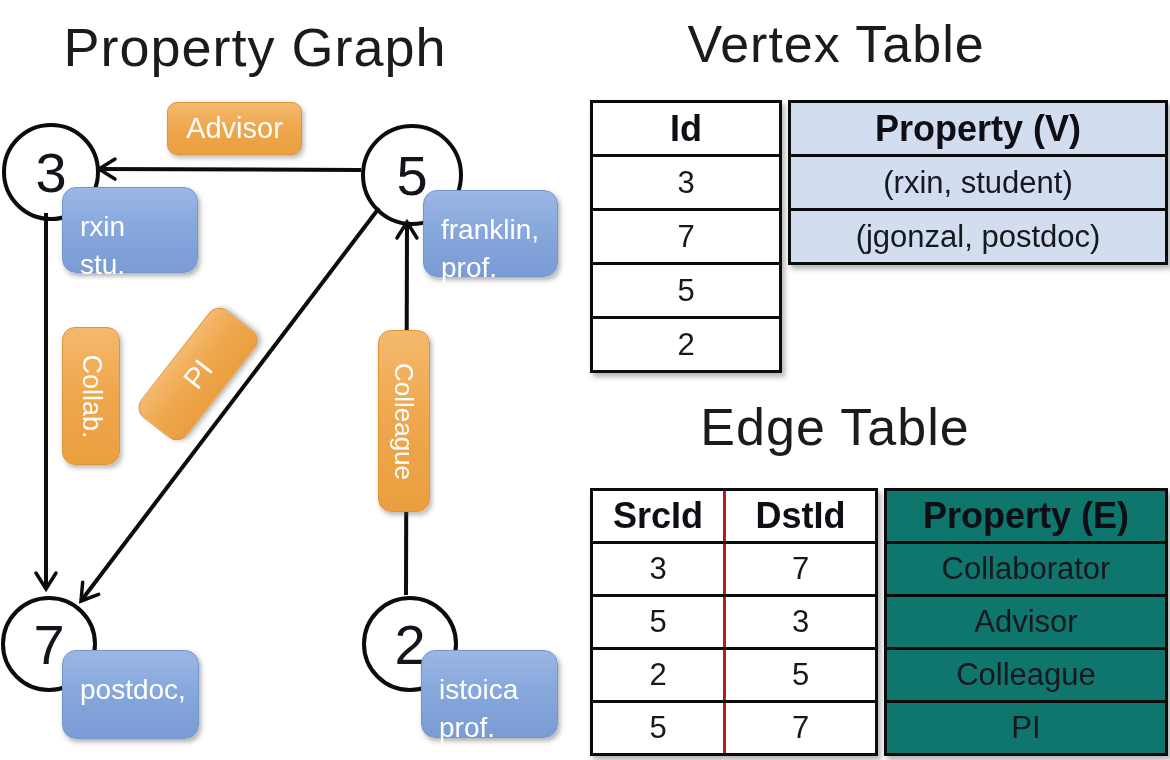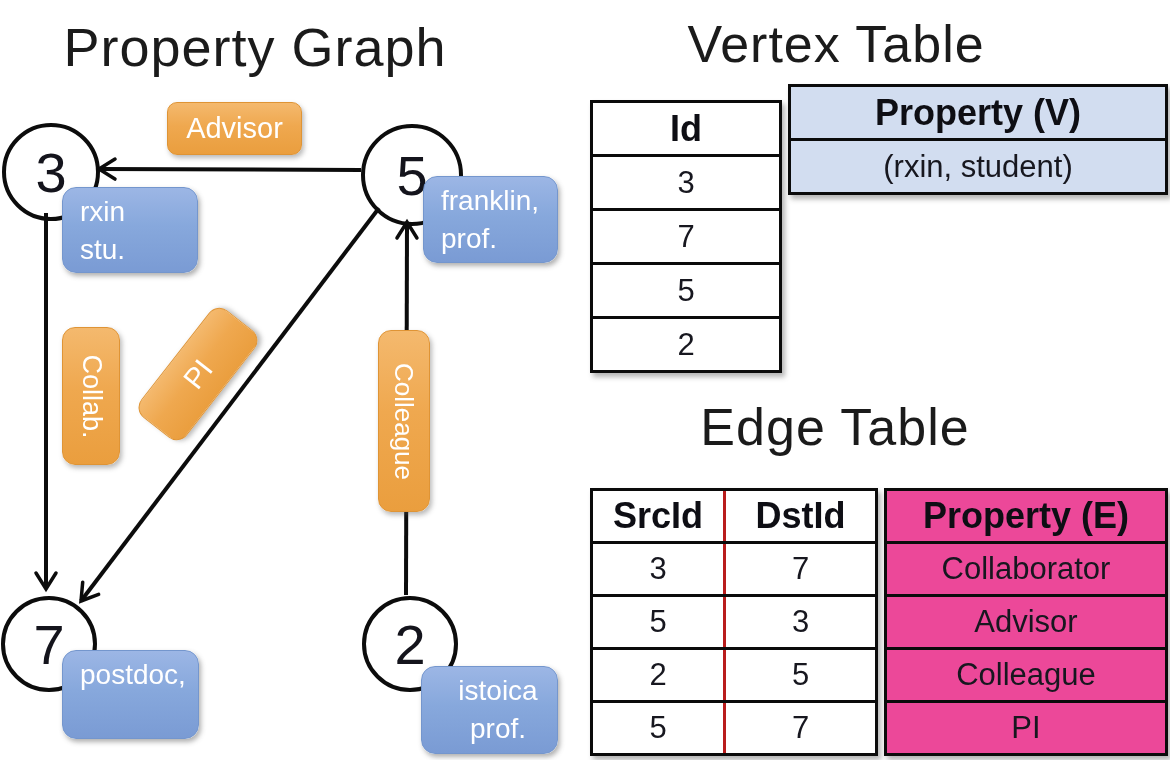--- a/index.html
+++ b/index.html
@@ -29,26 +29,26 @@
   
   #edges { position:absolute; left:0; top:0; z-index:3; pointer-events:none; }
 
   
   .prop-box {
     position:absolute; z-index:4; border-radius:14px;
     background:linear-gradient(180deg,#9cb6e5 0%, #87a8dc 45%, #7a9bd4 100%);
     border:1px solid #7496cd;
     box-shadow:2px 3px 5px rgba(80,80,80,0.45);
     color:#ffffff; font-size:28px; line-height:38px;
-    padding:5px 0 0 17px; box-sizing:border-box;
+    padding:20px 0 0 17px; box-sizing:border-box;
   }
   #prop-rxin     { left:62px;  top:187px; width:136px; height:86px; }
-  #prop-franklin { left:423px; top:176px; width:135px; height:87px; }
+  #prop-franklin { left:423px; top:190px; width:135px; height:87px; }
   #prop-jgonzal  { left:62px;  top:650px; width:137px; height:89px; }
-  #prop-istoica  { left:421px; top:666px; width:137px; height:88px;text-align:center; }
+  #prop-istoica  { left:421px; top:650px; width:137px; height:88px; }
 
   
   .edge-label {
     position:absolute; z-index:5; border-radius:10px;
     background:linear-gradient(180deg,#f4b96e 0%, #efa84f 45%, #ea9e3e 100%);
     border:1px solid #df9435;
     box-shadow:2px 3px 5px rgba(80,80,80,0.4);
     color:#ffffff; display:flex; align-items:center; justify-content:center;
   }
   #label-advisor   { left:167px; top:102px; width:133px; height:51px; font-size:29px; }
@@ -63,24 +63,24 @@
     position:absolute; border:3px solid #0b0b0b; background:#ffffff;
     box-shadow:3px 4px 5px rgba(90,90,90,0.45); z-index:1;
   }
   .tcell {
     display:flex; align-items:center; justify-content:center;
     border-top:3px solid #0b0b0b; font-size:31px; color:#17171f;
   }
   .tcell:first-child { border-top:none; }
   .tcell.hdr { font-weight:bold; font-size:36px; color:#0e0e14; }
   .vfill .tcell { background:#d2ddf0; }
-  .efill .tcell { background:#ec4899; }
+  .efill .tcell { background:#0f766e; }
 
   #vt-id   { left:590px; top:100px; width:186px; }
-  #vt-prop { left:788px; top:84px; width:374px; }
+  #vt-prop { left:788px; top:100px; width:374px; }
   #vt-id .tcell, #vt-prop .tcell { height:51px; }
 
   #et-ids  { left:590px; top:488px; width:282px; }
   #et-prop { left:884px; top:488px; width:278px; }
   #et-ids .trow { display:flex; border-top:3px solid #0b0b0b; }
   #et-ids .trow:first-child { border-top:none; }
   #et-ids .trow .tcell { border-top:none; height:50px; }
   #et-ids .src { width:130px; }
   #et-ids .dst { width:149px; border-left:3px solid #b91c1c; }
   #et-prop .tcell { height:50px; }
@@ -152,20 +152,21 @@
     <div class="tcell hdr">Id</div>
     <div class="tcell">3</div>
     <div class="tcell">7</div>
     <div class="tcell">5</div>
     <div class="tcell">2</div>
   </div>
 
   <div class="tcol vfill" id="vt-prop">
     <div class="tcell hdr">Property (V)</div>
     <div class="tcell">(rxin, student)</div>
+    <div class="tcell">(jgonzal, postdoc)</div>
   </div>
 
   <div class="tcol" id="et-ids">
     <div class="trow">
       <div class="tcell hdr src">SrcId</div>
       <div class="tcell hdr dst">DstId</div>
     </div>
     <div class="trow">
       <div class="tcell src">3</div>
       <div class="tcell dst">7</div>

